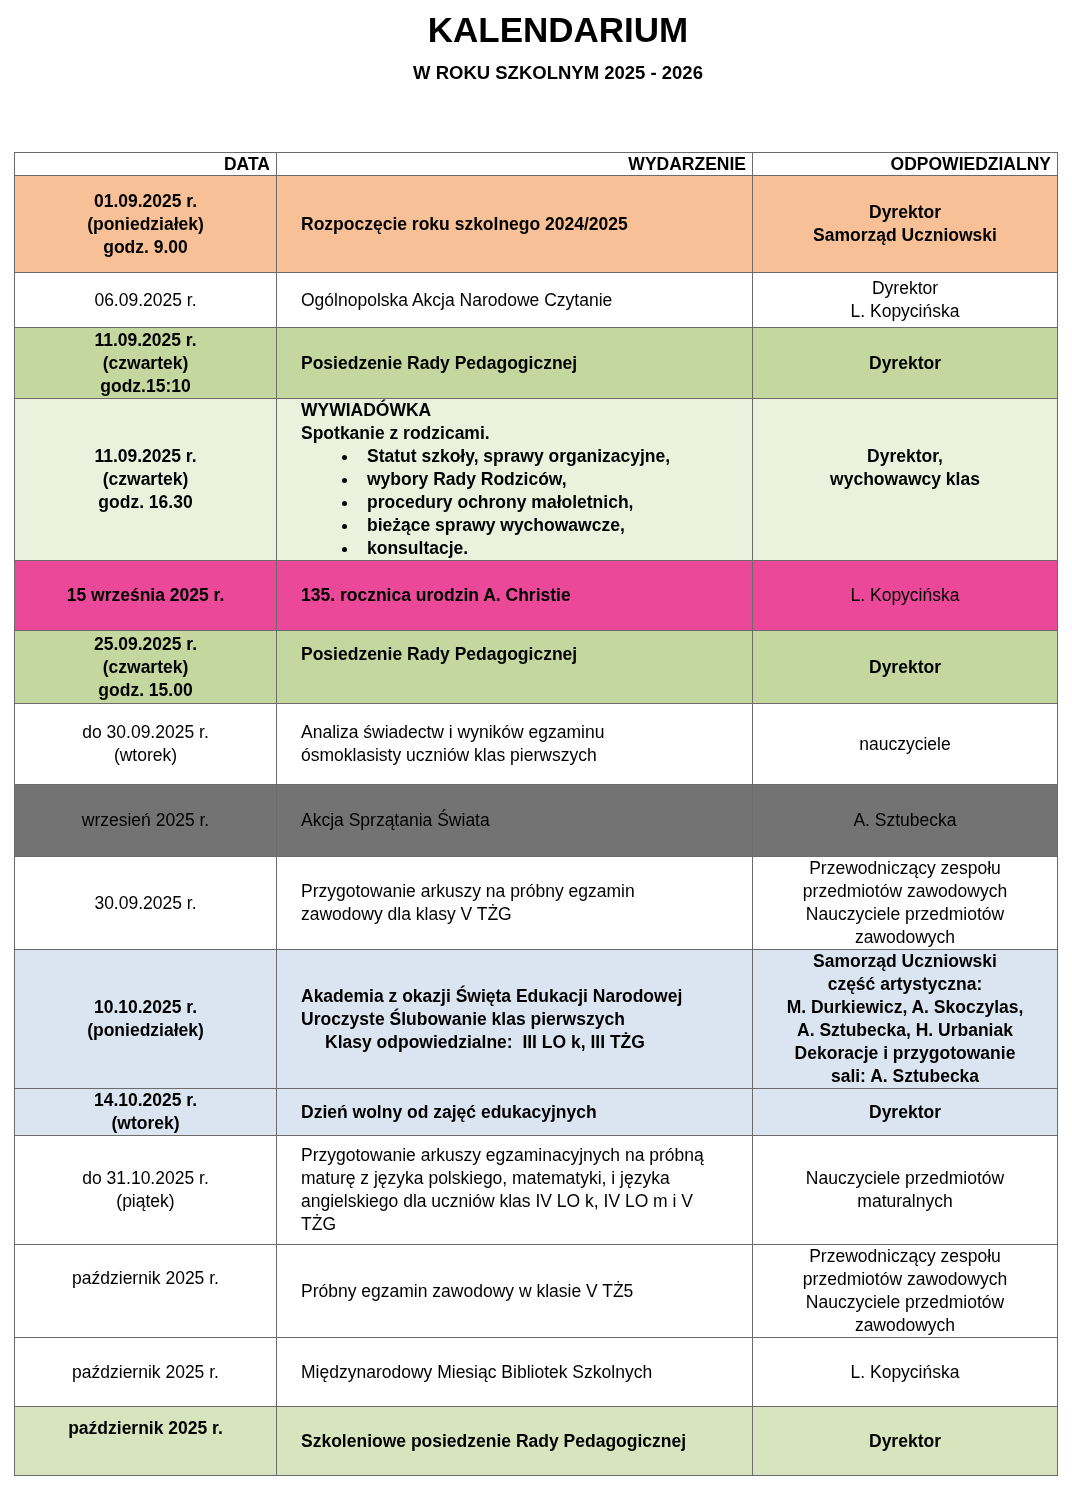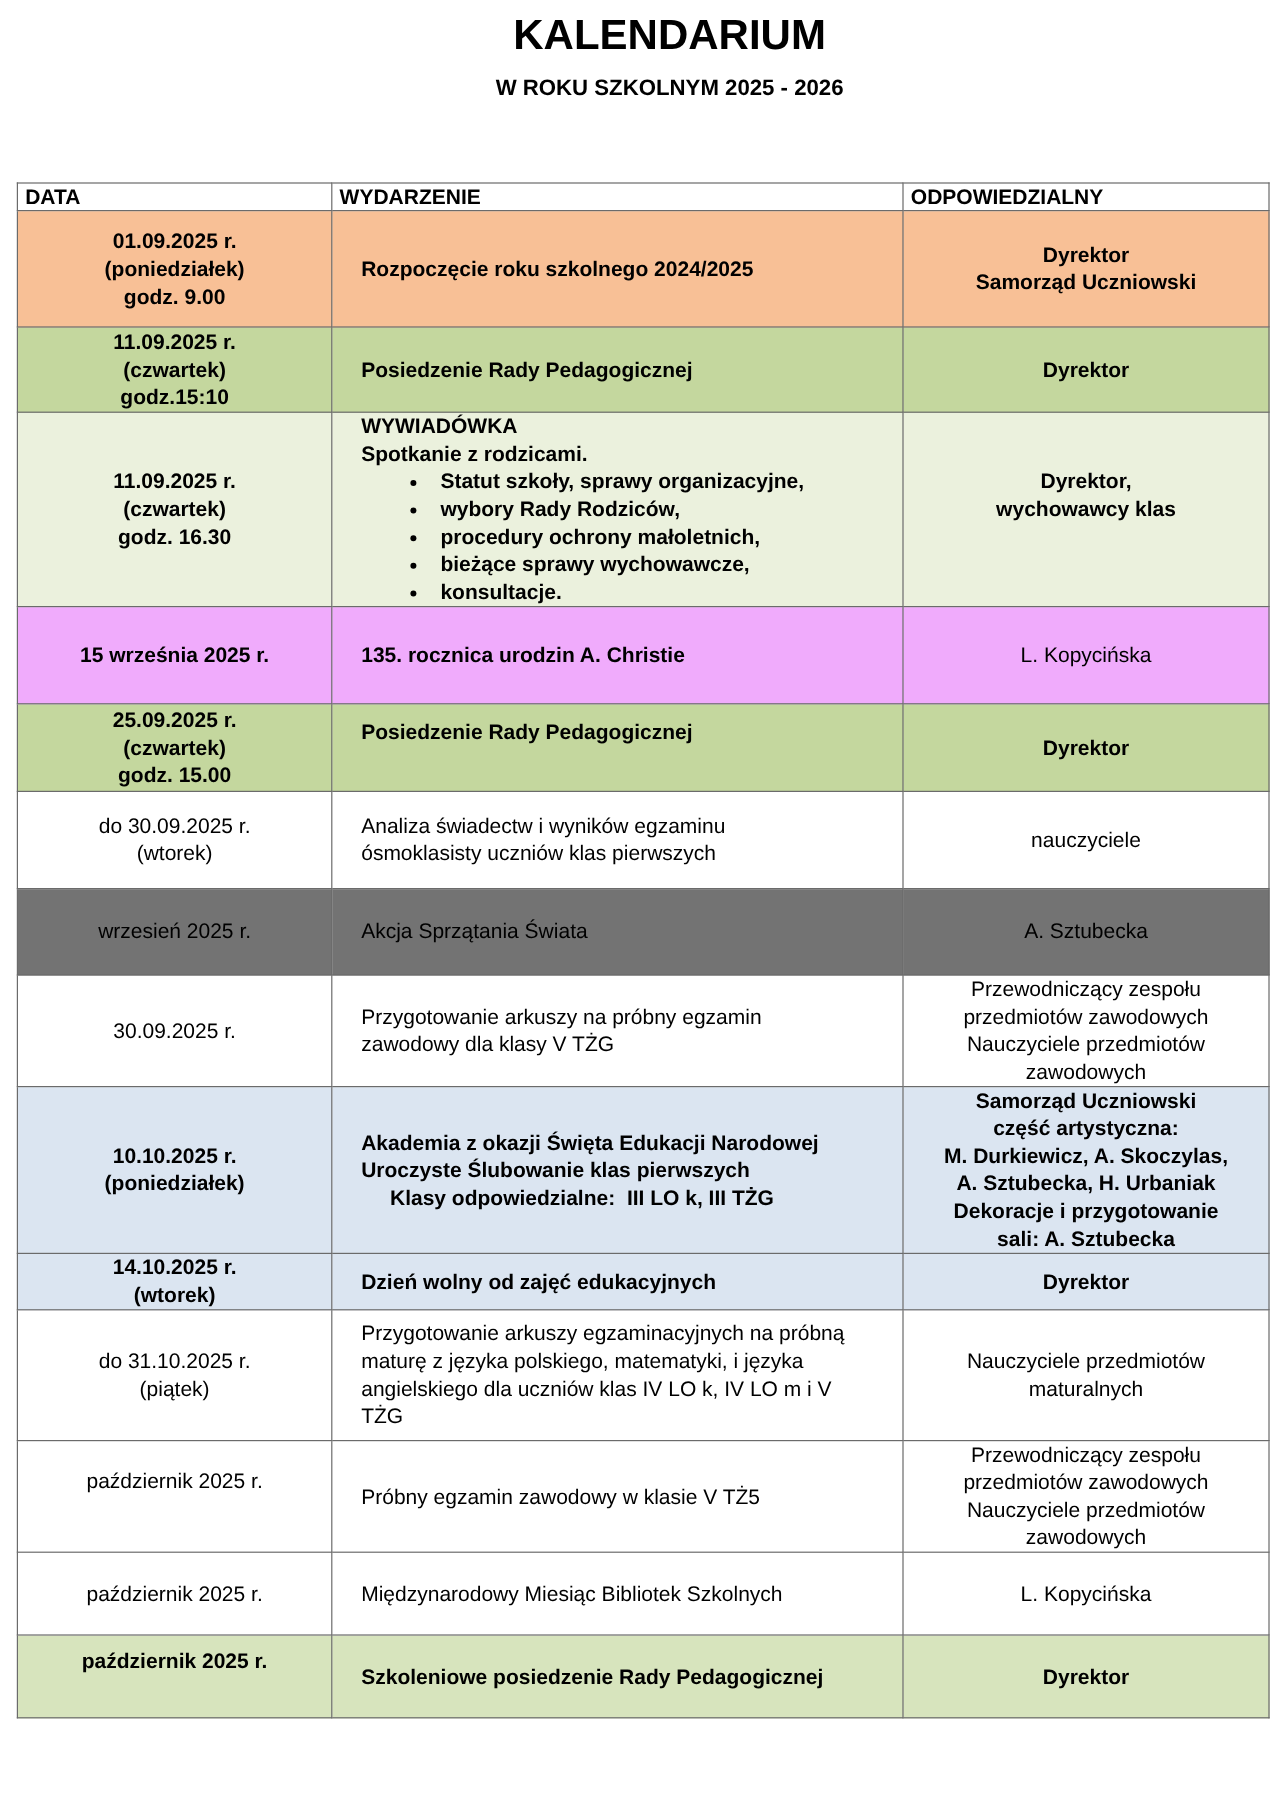--- a/index.html
+++ b/index.html
@@ -1,21 +1,21 @@
 <!DOCTYPE html>
 <html><head>
   <meta charset="utf-8">
   <style>
     html, body { margin: 0; padding: 0; background: #ffffff; }
     body { width: 1072px; height: 1496px; position: relative; font-family: "Liberation Sans", sans-serif; color: #000; overflow: hidden; }
     .title { position: absolute; top: 10px; left: 0; width: 1116px; text-align: center; font-weight: bold; font-size: 35px; letter-spacing: 0px; }
     .subtitle { position: absolute; top: 62px; left: 0; width: 1116px; text-align: center; font-weight: bold; font-size: 18.5px; }
     table { position: absolute; left: 14px; top: 152px; width: 1043px; border-collapse: collapse; table-layout: fixed; }
     td, th { border: 1.5px solid #6b6b6b; font-size: 17.5px; line-height: 23px; padding: 0 6px; vertical-align: middle; }
-    th { text-align: left; font-weight: bold; height: 22px; line-height: 20px; padding-top: 0; padding-bottom: 0; background: #fff; }
+    th { text-align: right; font-weight: bold; height: 22px; line-height: 20px; padding-top: 0; padding-bottom: 0; background: #fff; }
     col.c1 { width: 262px; } col.c2 { width: 476px; } col.c3 { width: 305px; }
     td.date { text-align: center; }
     td.resp { text-align: center; }
     td.evt { text-align: left; padding-left: 24px; }
     .b { font-weight: bold; }
     .top { vertical-align: top; }
     ul { margin: 0; padding-left: 58px; }
     ul li { padding-left: 8px; }
     .line { display: block; }
   </style>
@@ -48,20 +48,32 @@
       </td>
       <td class="evt b">
         <span class="line">Rozpoczęcie roku szkolnego 2024/2025</span>
       </td>
       <td class="resp b">
         <span class="line">Dyrektor</span>
         <span class="line">Samorząd Uczniowski</span>
       </td>
     </tr>
 
+    <tr style="height:55px; background:#ffffff;">
+      <td class="date">
+        <span class="line">06.09.2025 r.</span>
+      </td>
+      <td class="evt">
+        <span class="line">Ogólnopolska Akcja Narodowe Czytanie</span>
+      </td>
+      <td class="resp">
+        <span class="line">Dyrektor</span>
+        <span class="line">L. Kopycińska</span>
+      </td>
+    </tr>
 
     <tr style="height:71px; background:#c4d79e;">
       <td class="date b">
         <span class="line">11.09.2025 r.</span>
         <span class="line">(czwartek)</span>
         <span class="line">godz.15:10</span>
       </td>
       <td class="evt b">
         <span class="line">Posiedzenie Rady Pedagogicznej</span>
       </td>
@@ -87,21 +99,21 @@
           <li>konsultacje.</li>
         </ul>
       </td>
       <td class="resp b">
         <span class="line">Dyrektor,</span>
         <span class="line">wychowawcy klas</span>
         <span class="line">&nbsp;</span>
       </td>
     </tr>
 
-    <tr style="height:81px; background:#f0abfc;">
+    <tr style="height:70px; background:#ec4899;">
       <td class="date b">
         <span class="line">15 września 2025 r.</span>
       </td>
       <td class="evt b">
         <span class="line">135. rocznica urodzin A. Christie</span>
       </td>
       <td class="resp">
         <span class="line">L. Kopycińska</span>
       </td>
     </tr>

